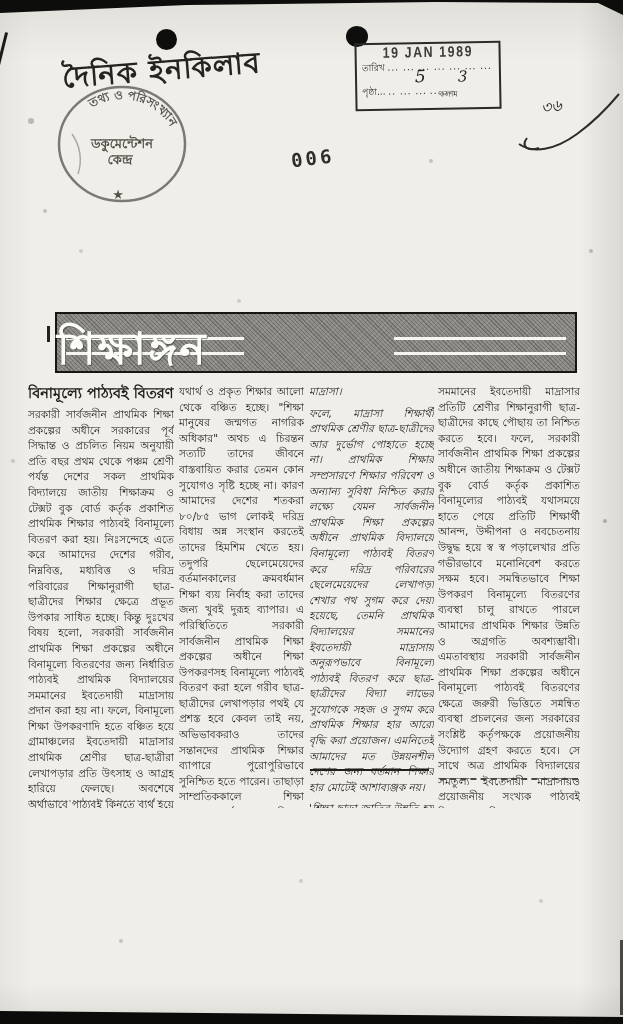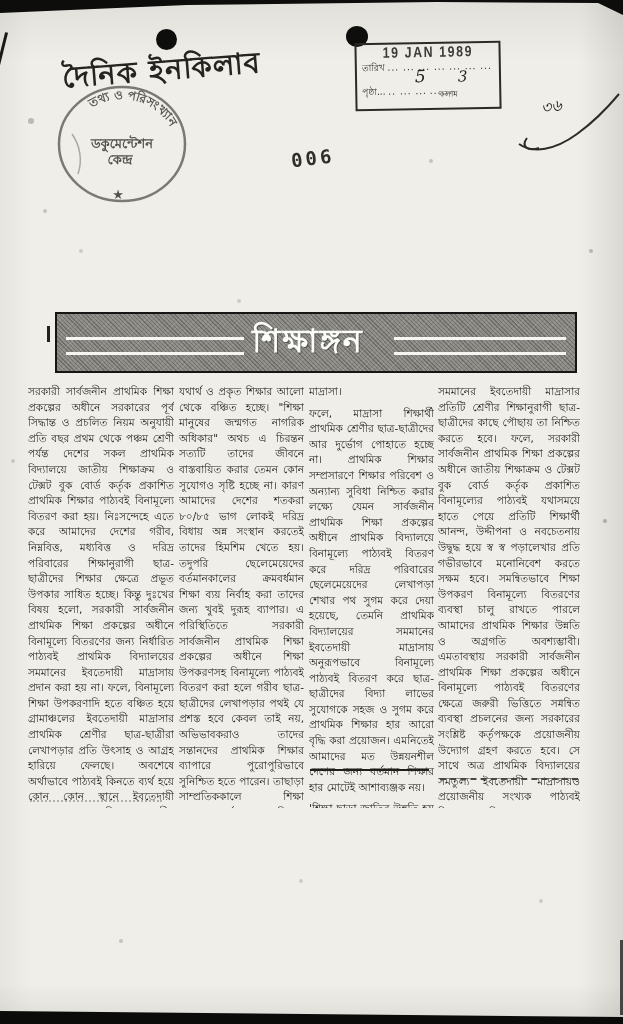--- a/index.html
+++ b/index.html
@@ -58,34 +58,34 @@
   .scribble{position:absolute;left:513px;top:88px;width:110px;height:70px;}
   .scribble span{position:absolute;left:28px;top:6px;font-size:16px;transform:rotate(-10deg);}
   
   .banner{position:absolute;left:55px;top:312px;width:522px;height:61px;border:2px solid #17161 4;
     border:2px solid #171614;box-sizing:border-box;
     background-color:#8d8c86;
     background-image:
       repeating-linear-gradient(45deg, rgba(0,0,0,.22) 0 1px, rgba(0,0,0,0) 1px 3px),
       repeating-linear-gradient(-45deg, rgba(255,255,255,.10) 0 1px, rgba(0,0,0,0) 1px 4px);
   }
-  .banner-title{position:absolute;left:0;right:16px;top:2px;text-align:center;
-    font-size:32px;font-weight:bold;color:#fcfcf9;letter-spacing:2px;
+  .banner-title{position:absolute;left:0;right:16px;top:2px;
+    font-size:44px;font-weight:bold;color:#fcfcf9;letter-spacing:2px;
     text-shadow:1px 1px 0 rgba(30,30,28,.45);white-space:nowrap;}
   .dlines{position:absolute;top:23px;height:12px;border-top:3px solid #f6f5f1;border-bottom:3px solid #f6f5f1;}
   .dlines.left{left:9px;width:178px;}
   .dlines.right{right:9px;width:172px;}
   .banner-tick{position:absolute;left:47px;top:326px;width:3px;height:16px;background:#23221f;}
   
   .col{position:absolute;top:384px;height:424px;overflow:hidden;text-align:justify;
     font-size:10.5px;line-height:15.6px;color:#27241f;}
   .col p{margin:0 0 6px 0;}
   .c1{left:28px;width:146px;}
   .c2{left:179px;width:125px;}
-  .c3{left:309px;width:125px;}
+  .c3{left:309px;width:125px;font-style:italic;}
   .c4{left:438px;width:142px;}
   .headline{font-size:14.5px;font-weight:bold;line-height:19px;margin:0 0 4px 0;color:#1f1d19;}
   .rule-solid{position:absolute;left:310px;top:769px;width:119px;border-top:2px solid #201f1b;}
   .rule-dashed{position:absolute;left:440px;top:778px;width:138px;border-top:2px dashed #4a4842;}
   .rule-faint{position:absolute;left:30px;top:800px;width:132px;border-top:2px dotted rgba(62,60,53,.35);}
   svg text{font-family:"DejaVu Sans","Liberation Sans",sans-serif;}
 </style>
 </head>
 <body>
 
@@ -139,20 +139,21 @@
 </div>
 
 <div class="banner-tick"></div>
 <div class="banner">
   <div class="dlines left"></div>
   <div class="dlines right"></div>
   <div class="banner-title">শিক্ষাঙ্গন</div>
 </div>
 
 <div class="col c1">
+  <div class="headline">বিনামূল্যে পাঠ্যবই বিতরণ</div>
   <p>সরকারী সার্বজনীন প্রাথমিক শিক্ষা প্রকল্পের অধীনে সরকারের পূর্ব সিদ্ধান্ত ও প্রচলিত নিয়ম অনুযায়ী প্রতি বছর প্রথম থেকে পঞ্চম শ্রেণী পর্যন্ত দেশের সকল প্রাথমিক বিদ্যালয়ে জাতীয় শিক্ষাক্রম ও টেক্সট বুক বোর্ড কর্তৃক প্রকাশিত প্রাথমিক শিক্ষার পাঠ্যবই বিনামূল্যে বিতরণ করা হয়। নিঃসন্দেহে এতে করে আমাদের দেশের গরীব, নিম্নবিত্ত, মধ্যবিত্ত ও দরিদ্র পরিবারের শিক্ষানুরাগী ছাত্র-ছাত্রীদের শিক্ষার ক্ষেত্রে প্রভূত উপকার সাধিত হচ্ছে। কিন্তু দুঃখের বিষয় হলো, সরকারী সার্বজনীন প্রাথমিক শিক্ষা প্রকল্পের অধীনে বিনামূল্যে বিতরণের জন্য নির্ধারিত পাঠ্যবই প্রাথমিক বিদ্যালয়ের সমমানের ইবতেদায়ী মাদ্রাসায় প্রদান করা হয় না। ফলে, বিনামূল্যে শিক্ষা উপকরণাদি হতে বঞ্চিত হয়ে গ্রামাঞ্চলের ইবতেদায়ী মাদ্রাসার প্রাথমিক শ্রেণীর ছাত্র-ছাত্রীরা লেখাপড়ার প্রতি উৎসাহ ও আগ্রহ হারিয়ে ফেলছে। অবশেষে অর্থাভাবে পাঠ্যবই কিনতে ব্যর্থ হয়ে কোন কোন স্থানে ইবতেদায়ী মাদ্রাসার প্রাথমিক শ্রেণীর কোমলমতি ছাত্র-ছাত্রীরা পড়া-লেখা ত্যাগ করতে বাধ্য হচ্ছে এবং বিকাশমান জীবনে</p>
 </div>
 <div class="col c2">
   <p>যথার্থ ও প্রকৃত শিক্ষার আলো থেকে বঞ্চিত হচ্ছে। "শিক্ষা মানুষের জন্মগত নাগরিক অধিকার" অথচ এ চিরন্তন সত্যটি তাদের জীবনে বাস্তবায়িত করার তেমন কোন সুযোগও সৃষ্টি হচ্ছে না। কারণ আমাদের দেশের শতকরা ৮০/৮৫ ভাগ লোকই দরিদ্র বিধায় অন্ন সংস্থান করতেই তাদের হিমশিম খেতে হয়। তদুপরি ছেলেমেয়েদের বর্তমানকালের ক্রমবর্ধমান শিক্ষা ব্যয় নির্বাহ করা তাদের জন্য খুবই দুরূহ ব্যাপার। এ পরিস্থিতিতে সরকারী সার্বজনীন প্রাথমিক শিক্ষা প্রকল্পের অধীনে শিক্ষা উপকরণসহ বিনামূল্যে পাঠ্যবই বিতরণ করা হলে গরীব ছাত্র-ছাত্রীদের লেখাপড়ার পথই যে প্রশস্ত হবে কেবল তাই নয়, অভিভাবকরাও তাদের সন্তানদের প্রাথমিক শিক্ষার ব্যাপারে পুরোপুরিভাবে সুনিশ্চিত হতে পারেন। তাছাড়া সাম্প্রতিককালে শিক্ষা মন্ত্রণালয় কর্তৃক মাদ্রাসা শিক্ষার ইবতেদায়ী শ্রেণী সাধারণ শিক্ষার প্রাথমিক বিদ্যালয়ের সমমান বলে স্বীকৃতি লাভ করেছে। সুতরাং বর্তমান সরকার ইসলামী শিক্ষা বা মাদ্রাসা শিক্ষার প্রসারে যেসব কার্যকরী পদক্ষেপ নিয়েছেন তার একটি অন্যতম ফলশ্রুতি প্রাথমিক বিদ্যালয়ের সমতুল্য ইবতেদায়ী</p>
 </div>
 <div class="col c3">
   <p>মাদ্রাসা।</p>
   <p>ফলে, মাদ্রাসা শিক্ষার্থী প্রাথমিক শ্রেণীর ছাত্র-ছাত্রীদের আর দুর্ভোগ পোহাতে হচ্ছে না। প্রাথমিক শিক্ষার সম্প্রসারণে শিক্ষার পরিবেশ ও অন্যান্য সুবিধা নিশ্চিত করার লক্ষ্যে যেমন সার্বজনীন প্রাথমিক শিক্ষা প্রকল্পের অধীনে প্রাথমিক বিদ্যালয়ে বিনামূল্যে পাঠ্যবই বিতরণ করে দরিদ্র পরিবারের ছেলেমেয়েদের লেখাপড়া শেখার পথ সুগম করে দেয়া হয়েছে, তেমনি প্রাথমিক বিদ্যালয়ের সমমানের ইবতেদায়ী মাদ্রাসায় অনুরূপভাবে বিনামূল্যে পাঠ্যবই বিতরণ করে ছাত্র-ছাত্রীদের বিদ্যা লাভের সুযোগকে সহজ ও সুগম করে প্রাথমিক শিক্ষার হার আরো বৃদ্ধি করা প্রয়োজন। এমনিতেই আমাদের মত উন্নয়নশীল দেশের জন্য বর্তমান শিক্ষার হার মোটেই আশাব্যঞ্জক নয়।</p>
   <p>'শিক্ষা ছাড়া জাতির উন্নতি হয় না— এক কথায় শিক্ষাই জাতির উন্নতির মূলমন্ত্র'। শিক্ষার আলোকে মনুষ্যত্ব মিলে। কাজেই প্রাথমিক শিক্ষা যদি সবার জন্য নিশ্চিত করা না যায় তাহলে গোটা জাতি শিক্ষিত হয়ে উঠতে পারে না। অতএব, শিক্ষার সম্প্রসারণে বিনামূল্যের পাঠ্যবই যাতে যথাসময়ে দেশের প্রতিটি প্রাথমিক বিদ্যালয় বা তার</p>
 </div>

